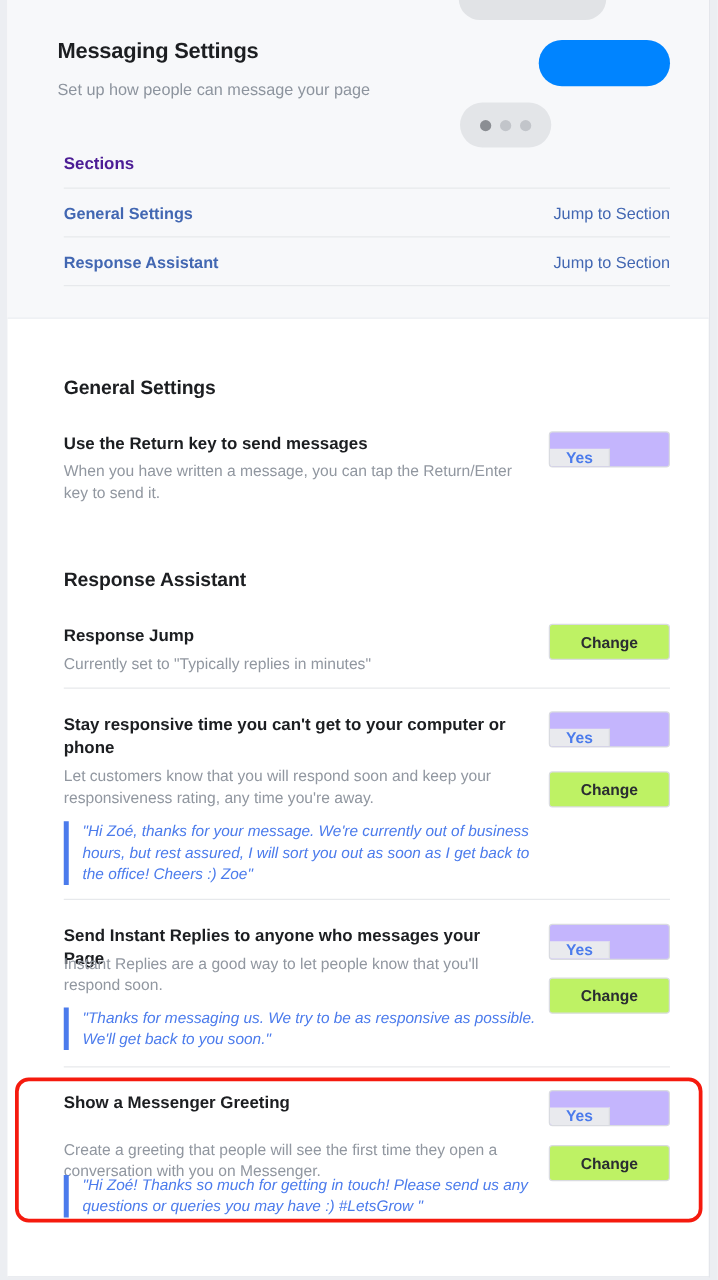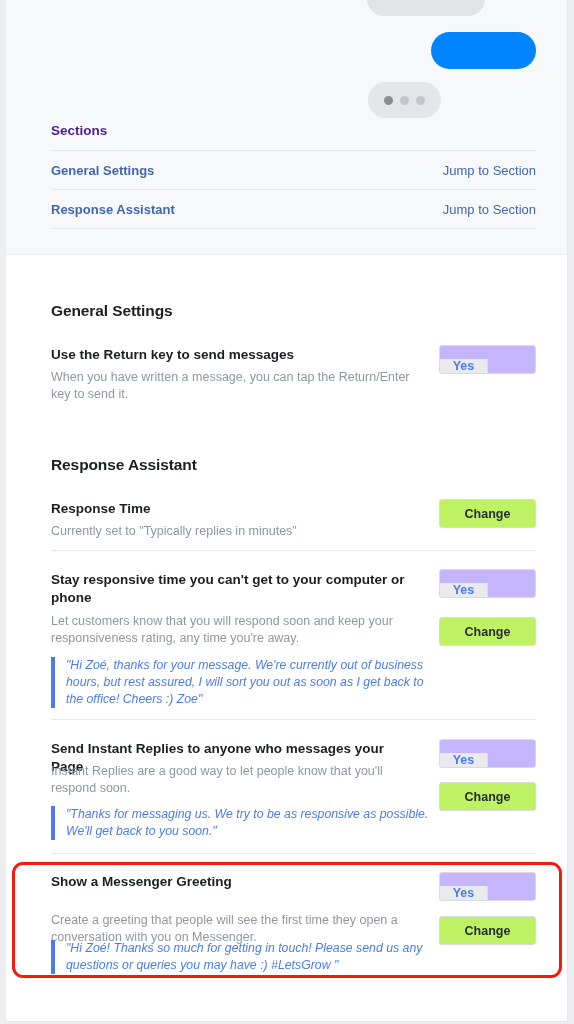--- a/index.html
+++ b/index.html
@@ -252,20 +252,22 @@
 
       <div class="skeleton-top"></div>
       <div class="blue-pill"></div>
 
       <div class="dots-pill">
         <i></i>
         <i></i>
         <i></i>
       </div>
 
+      <div class="hdr-title">Messaging Settings</div>
+      <div class="hdr-sub">Set up how people can message your page</div>
 
       <div class="sections-label">Sections</div>
 
       <div class="sec-row r1">
         <span class="sec-link">General Settings</span>
         <span class="sec-jump">Jump to Section</span>
       </div>
 
       <div class="sec-row r2">
         <span class="sec-link">Response Assistant</span>
@@ -281,21 +283,21 @@
 
       <div class="row-title" style="top:91px;">Use the Return key to send messages</div>
       <div class="row-desc" style="top:114px;">When you have written a message, you can tap the Return/Enter key to send it.</div>
       <div class="toggle" style="left:433px; top:90px;">
         <div class="on">Yes</div>
         <div class="off"></div>
       </div>
 
       <div class="group-title" style="top:201px;">Response Assistant</div>
 
-      <div class="row-title" style="top:245px;">Response Time</div>
+      <div class="row-title" style="top:245px;">Response Jump</div>
       <div class="row-desc" style="top:268px;">Currently set to "Typically replies in minutes"</div>
       <button class="change-btn" style="left:433px; top:244px;">Change</button>
 
       <div class="hr" style="top:295px;"></div>
 
       <div class="row-title" style="top:316px;">Stay responsive time you can't get to your computer or phone</div>
       <div class="row-desc" style="top:358px;">Let customers know that you will respond soon and keep your responsiveness rating, any time you're away.</div>
       <div class="toggle" style="left:433px; top:314px;">
         <div class="on">Yes</div>
         <div class="off"></div>

